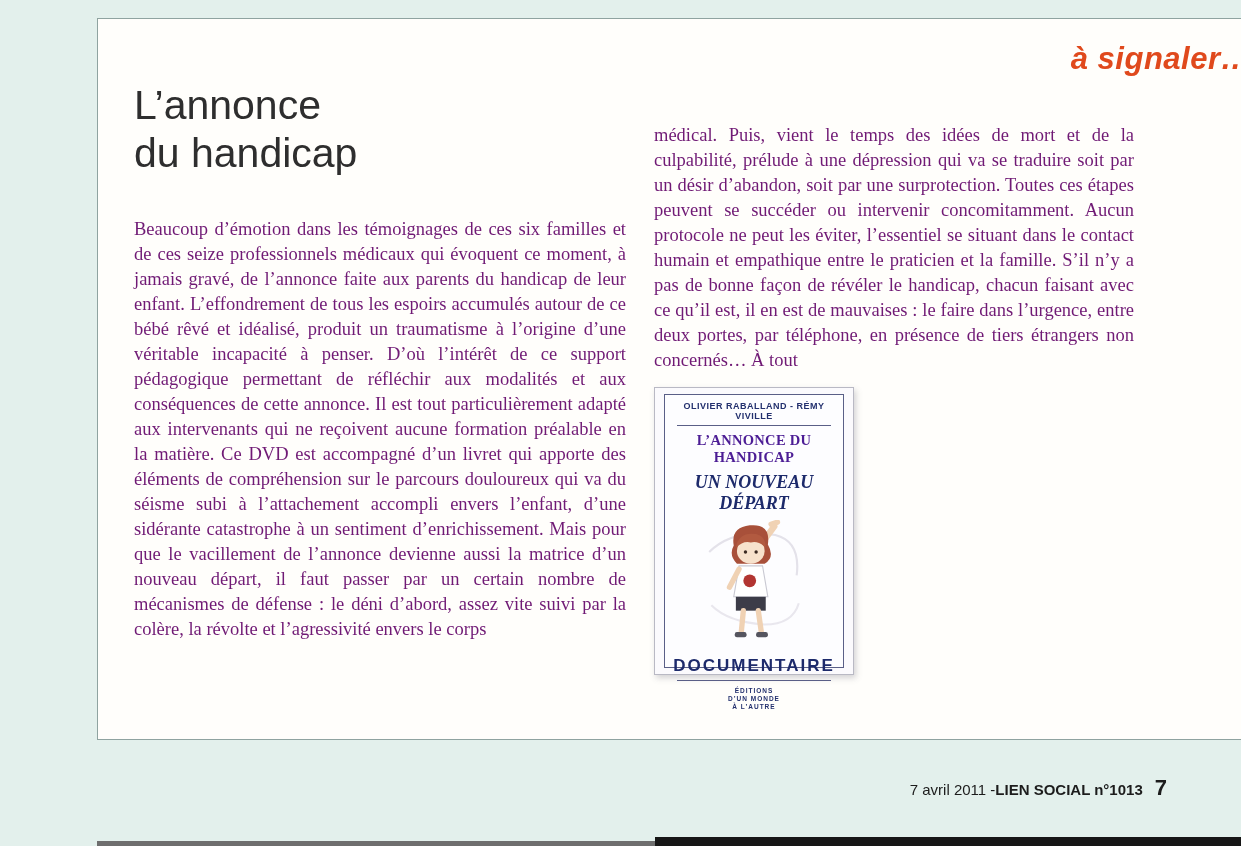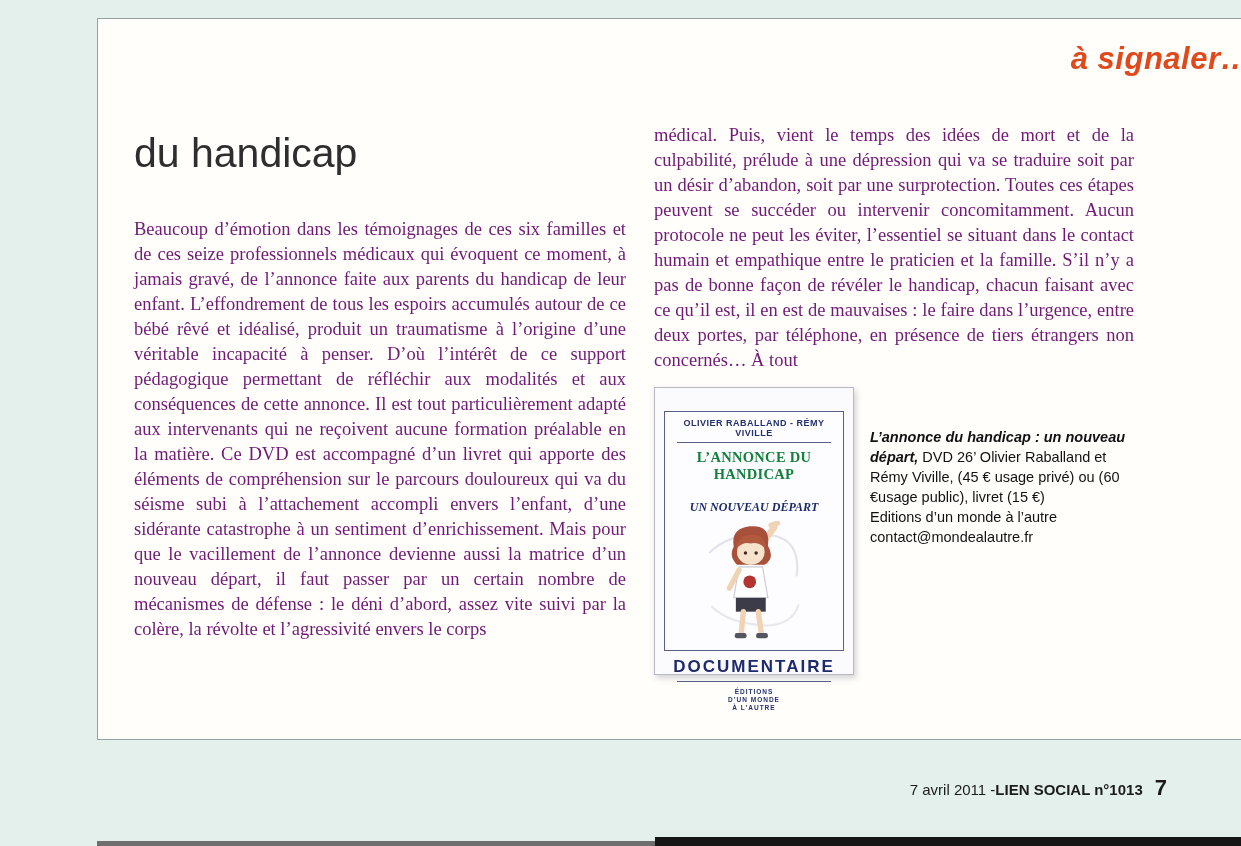--- a/index.html
+++ b/index.html
@@ -59,21 +59,21 @@
     margin-top: 14px;
   }
   
   .dvd-cover {
     flex: none;
     width: 200px;
     height: 288px;
     background: #fbfafd;
     border: 1px solid #b9b9c4;
     box-shadow: 2px 3px 6px rgba(80,80,100,0.25);
-    padding: 23px 9px;
+    padding: 6px 9px;
   }
   .cover-inner {
     height: 100%;
     border: 1px solid #5a5f87;
     background: #fdfdff;
     display: flex;
     flex-direction: column;
     align-items: center;
     padding: 6px 5px 5px;
   }
@@ -88,34 +88,34 @@
   }
   .cover-rule {
     width: 92%;
     border-top: 1px solid #5a5f87;
     margin: 4px 0 4px;
   }
   .cover-title {
     font-family: "Liberation Serif", serif;
     font-size: 14.5px;
     font-weight: bold;
-    color: #15803d;
+    color: #4c1d95;
     text-align: center;
     letter-spacing: 0.3px;
     margin-top: 2px;
   }
   .cover-subtitle {
     font-family: "Liberation Serif", serif;
     font-style: italic;
     font-weight: bold;
-    font-size: 12px;
+    font-size: 18px;
     color: #1d2a6b;
     text-transform: uppercase;
     text-align: center;
-    margin-top: 17px;
+    margin-top: 6px;
   }
   .cover-art {
     width: 128px;
     height: 128px;
     margin-top: 6px;
     position: relative;
   }
   .cover-genre {
     font-family: "Liberation Sans", sans-serif;
     font-size: 17px;
@@ -183,21 +183,21 @@
 <body>
 
 <div class="page-box">
 
   <div class="signal">à signaler…</div>
 
   <div class="columns">
 
     <div class="col-left">
       <h1 class="article-title">
-        <br>
+        <span>L’annonce</span><br>
         <span>du handicap</span>
       </h1>
       <p class="body-text">Beaucoup d’émotion dans les témoignages de ces six familles et de ces seize professionnels médicaux qui évoquent ce moment, à jamais gravé, de l’annonce faite aux parents du handicap de leur enfant. L’effondrement de tous les espoirs accumulés autour de ce bébé rêvé et idéalisé, produit un traumatisme à l’origine d’une véritable incapacité à penser. D’où l’intérêt de ce support pédagogique permettant de réfléchir aux modalités et aux conséquences de cette annonce. Il est tout particulièrement adapté aux intervenants qui ne reçoivent aucune formation préalable en la matière. Ce DVD est accompagné d’un livret qui apporte des éléments de compréhension sur le parcours douloureux qui va du séisme subi à l’attachement accompli envers l’enfant, d’une sidérante catastrophe à un sentiment d’enrichissement. Mais pour que le vacillement de l’annonce devienne aussi la matrice d’un nouveau départ, il faut passer par un certain nombre de mécanismes de défense : le déni d’abord, assez vite suivi par la colère, la révolte et l’agressivité envers le corps</p>
     </div>
 
     <div class="col-right">
       <p class="body-text lead">médical. Puis, vient le temps des idées de mort et de la culpabilité, prélude à une dépression qui va se traduire soit par un désir d’abandon, soit par une surprotection. Toutes ces étapes peuvent se succéder ou intervenir concomitamment. Aucun protocole ne peut les éviter, l’essentiel se situant dans le contact humain et empathique entre le praticien et la famille. S’il n’y a pas de bonne façon de révéler le handicap, chacun faisant avec ce qu’il est, il en est de mauvaises : le faire dans l’urgence, entre deux portes, par téléphone, en présence de tiers étrangers non concernés… À tout</p>
 
       <div class="media-row">
 
@@ -241,25 +241,20 @@
             </div>
             <div class="cover-genre">DOCUMENTAIRE</div>
             <div class="cover-rule"></div>
             <div class="cover-publisher">ÉDITIONS
 D’UN MONDE
 À L’AUTRE</div>
           </div>
         </div>
 
         <div class="beside">
-          <p class="caption">
-            <span class="cap-bold">L’annonce du handicap : un nouveau départ,</span><span> DVD 26’ Olivier Raballand et Rémy Viville, (45 € usage privé) ou (60 €usage public), livret (15 €)</span>
-            <span class="cap-line">Editions d’un monde à l’autre</span>
-            <span class="cap-line">contact@mondealautre.fr</span>
-          </p>
         </div>
 
       </div>
     </div>
 
   </div>
 </div>
 
 <div class="footer">
   <span>7 avril 2011 - </span>

